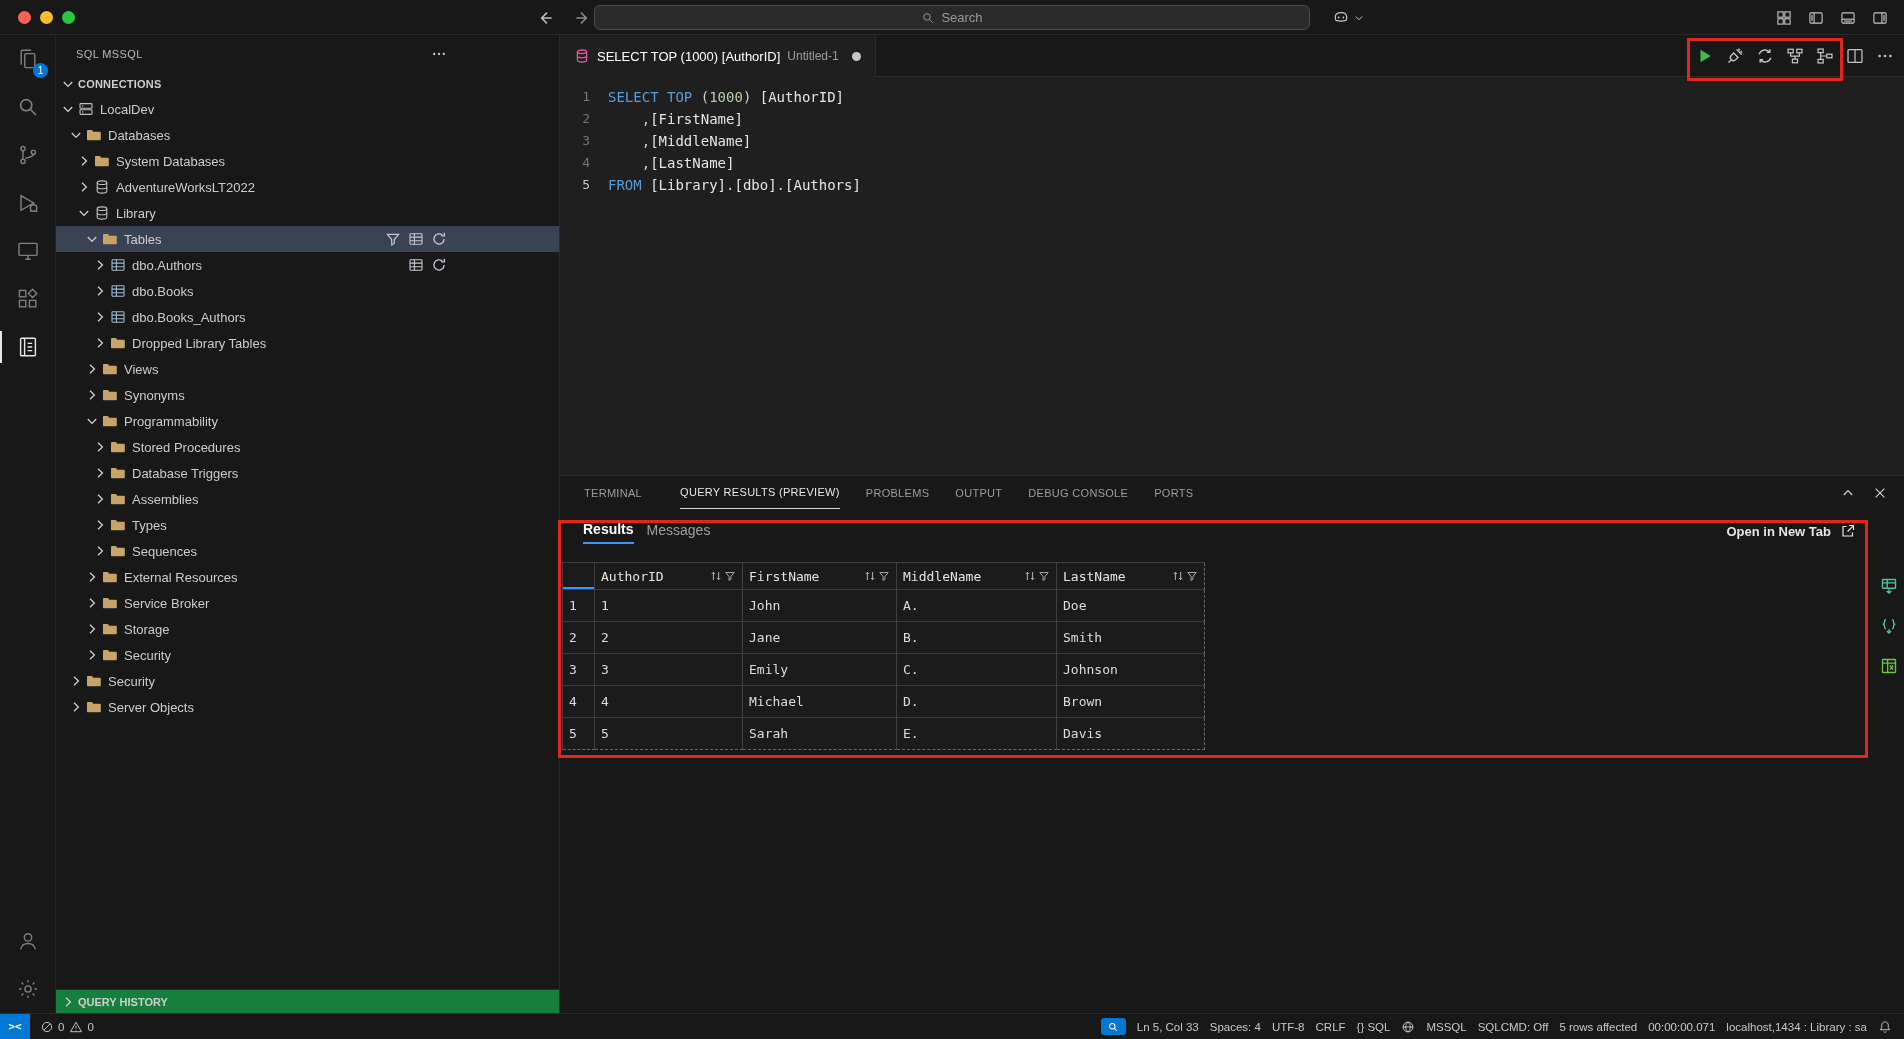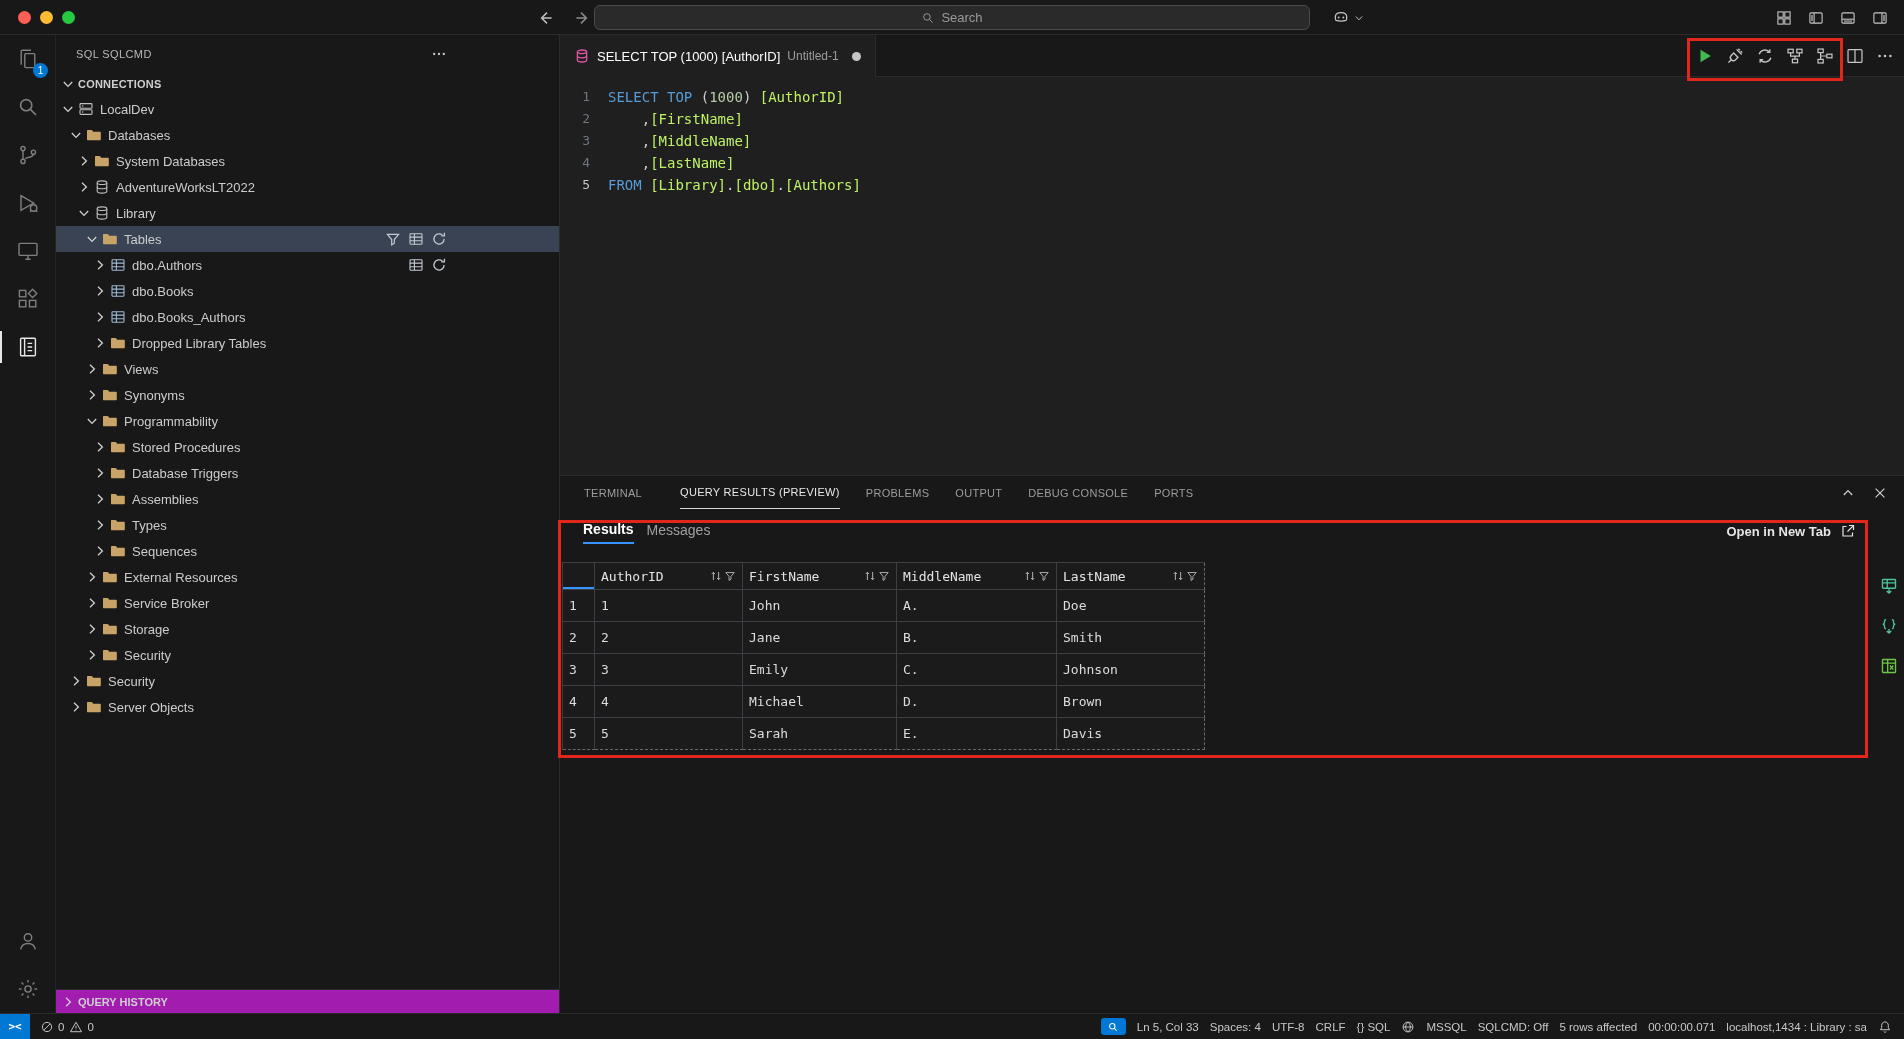--- a/index.html
+++ b/index.html
@@ -33,35 +33,35 @@
   .sidebar-title .ic{position:absolute;right:112px;color:#ccc;}
   .section-hdr{height:24px;display:flex;align-items:center;font-weight:bold;font-size:11px;color:#cfcfcf;padding-left:4px;gap:2px;letter-spacing:.2px;}
   .tree{position:absolute;top:61px;left:0;right:0;}
   .tree-row{height:26px;display:flex;align-items:center;font-size:13px;color:#cccccc;position:relative;cursor:pointer;}
   .tree-row.selected{background:#3a4353;}
   .twisty{width:16px;height:16px;color:#cfcfcf;flex:none;}
   .t-icon{width:16px;height:16px;margin:0 6px 0 2px;flex:none;color:#c0c0c0;}
   .t-icon.table{color:#9db8d2;}
   .t-label{white-space:nowrap;}
   .row-actions{position:absolute;right:112px;display:flex;gap:7px;color:#c3c9d1;align-items:center;}
-  .query-history{position:absolute;bottom:0;left:0;right:0;height:24px;border-top:1px solid #2b2b2b;background:#a21caf;display:flex;align-items:center;font-weight:bold;font-size:11px;color:#cfcfcf;padding-left:4px;gap:2px;}
+  .query-history{position:absolute;bottom:0;left:0;right:0;height:24px;border-top:1px solid #2b2b2b;background:#15803d;display:flex;align-items:center;font-weight:bold;font-size:11px;color:#cfcfcf;padding-left:4px;gap:2px;}
 
   
   .editor-region{position:absolute;top:35px;left:560px;right:0;bottom:26px;background:#1f1f1f;}
   .tabbar{position:relative;height:42px;background:#181818;border-bottom:1px solid #2b2b2b;display:flex;}
   .tab{background:#1f1f1f;height:42px;display:flex;align-items:center;gap:7px;padding:0 14px;border-right:1px solid #2b2b2b;font-size:13px;color:#ffffff;}
   .tab-sub{color:#9d9d9d;font-size:12px;}
   .dirty-dot{width:9px;height:9px;border-radius:50%;background:#c5c5c5;margin-left:6px;}
   .editor-toolbar{position:absolute;right:10px;top:0;height:42px;display:flex;align-items:center;gap:12px;color:#c5c5c5;}
   .code{position:absolute;top:42px;left:0;right:0;height:398px;padding-top:9px;font-family:"DejaVu Sans Mono",monospace;}
   .code-line{display:flex;height:22px;line-height:22px;}
   .ln{width:48px;text-align:right;padding-right:18px;color:#6e7681;font-size:13px;flex:none;}
   .ln.cur{color:#c6c6c6;}
   .code-text{white-space:pre;font-size:14px;}
-  .tk-kw{color:#569cd6}.tk-id{color:#bef264}.tk-pu{color:#cfcfcf}.tk-nu{color:#b5cea8}
+  .tk-kw{color:#569cd6}.tk-id{color:#e5e5e5}.tk-pu{color:#cfcfcf}.tk-nu{color:#b5cea8}
 
   
   .panel{position:absolute;top:440px;left:0;right:0;bottom:0;background:#181818;border-top:1px solid #2b2b2b;}
   .panel-tabs{height:33px;display:flex;align-items:stretch;padding-left:24px;gap:26px;font-size:11px;letter-spacing:.3px;color:#9d9d9d;}
   .ptab{display:flex;align-items:center;cursor:pointer;}
   .ptab.active{color:#e7e7e7;border-bottom:1px solid #d7d7d7;margin-left:12px;}
   .panel-actions{position:absolute;right:16px;top:0;height:33px;display:flex;align-items:center;gap:16px;color:#ccc;}
   .results{position:absolute;top:33px;left:0;right:0;bottom:0;}
   .results-tabs{display:flex;align-items:center;gap:13px;padding:12px 0 0 23px;font-size:14px;color:#a0a0a0;}
   .rtab{padding-bottom:5px;cursor:pointer;}
@@ -249,21 +249,21 @@
               <circle cx="12" cy="12" r="3.1"></circle>
               <path d="M12 2.9v2.6M12 18.5v2.6M2.9 12h2.6M18.5 12h2.6M5.6 5.6l1.8 1.8M16.6 16.6l1.8 1.8M18.4 5.6l-1.8 1.8M7.4 16.6l-1.8 1.8"></path>
             </svg>
           </span>
         </div>
       </div>
   </div>
 
   <div class="sidebar">
     <div class="sidebar-title">
-      <span>SQL SQLCMD</span>
+      <span>SQL MSSQL</span>
       <span class="ic i16">
           <svg viewBox="0 0 16 16" fill="currentColor">
             <circle cx="3.2" cy="8" r="1.15"></circle>
             <circle cx="8" cy="8" r="1.15"></circle>
             <circle cx="12.8" cy="8" r="1.15"></circle>
           </svg>
         </span>
     </div>
     <div class="section-hdr">
       <span class="ic i16">

